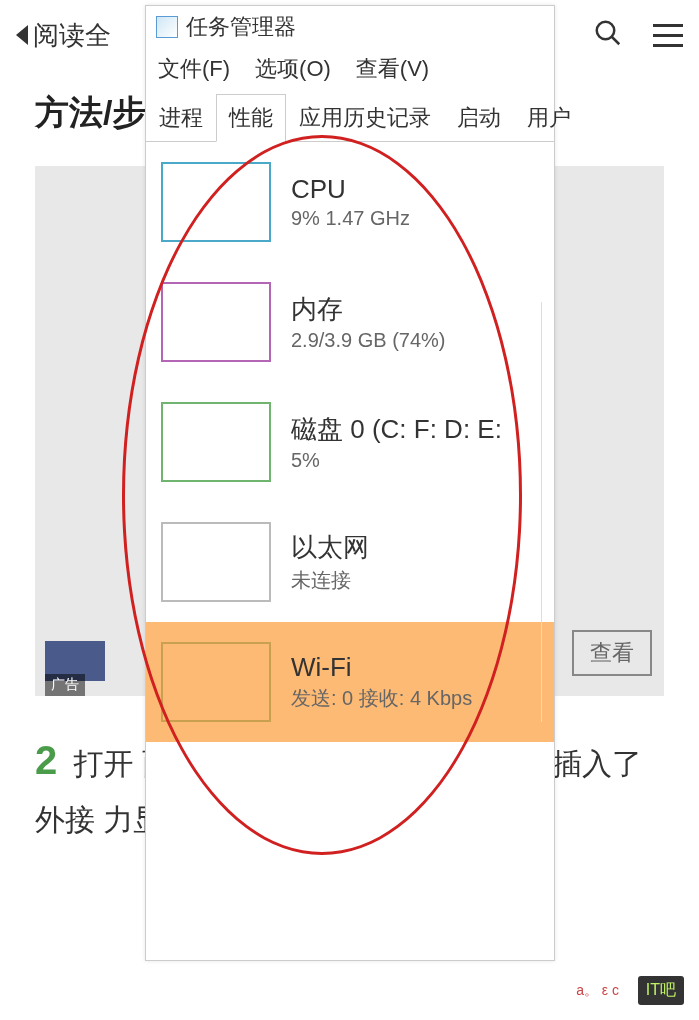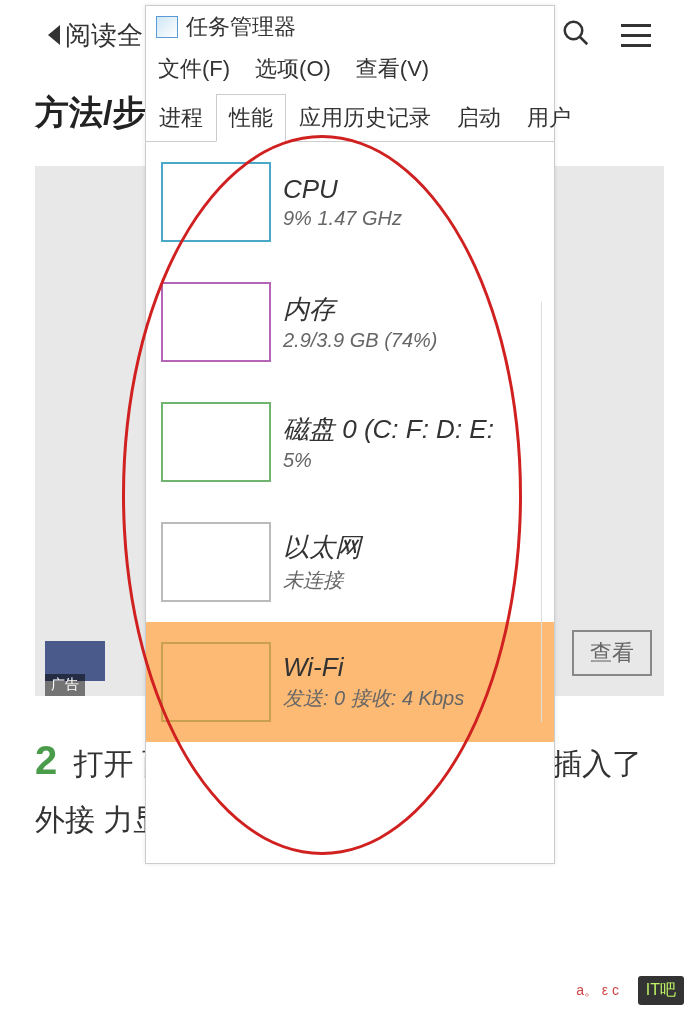--- a/index.html
+++ b/index.html
@@ -15,21 +15,21 @@
     .bg-layer {
       position: absolute;
       inset: 0;
       background: #fff;
       z-index: 1;
     }
     .bg-header {
       display: flex;
       align-items: center;
       justify-content: space-between;
-      padding: 10px 48px;
+      padding: 10px 16px;
       height: 70px;
     }
     .bg-back {
       display: flex;
       align-items: center;
       gap: 5px;
       font-size: 26px;
       color: #333;
     }
     .bg-triangle {
@@ -125,21 +125,21 @@
       color: #c44;
       font-size: 14px;
       z-index: 5;
     }
     
     .tm-window {
       position: absolute;
       left: 145px;
       top: 5px;
       width: 410px;
-      height: 859px;
+      height: 956px;
       background: #fff;
       border: 1px solid #ccc;
       z-index: 10;
       box-shadow: 0 0 4px rgba(0,0,0,0.1);
     }
     .tm-titlebar {
       display: flex;
       align-items: center;
       gap: 8px;
       padding: 6px 10px;
@@ -177,23 +177,22 @@
       background: #fff;
       border-bottom: 1px solid #fff;
     }
     .tm-body {
       padding: 0;
       position: relative;
     }
     .tm-item {
       display: flex;
       align-items: center;
-      gap: 12px;
+      gap: 20px;
       padding: 20px 15px;
-      font-style: italic;
     }
     .tm-item.selected {
       background: #fdba74;
     }
     .tm-chart {
       width: 110px;
       height: 80px;
       border: 2px solid;
       flex-shrink: 0;
     }

